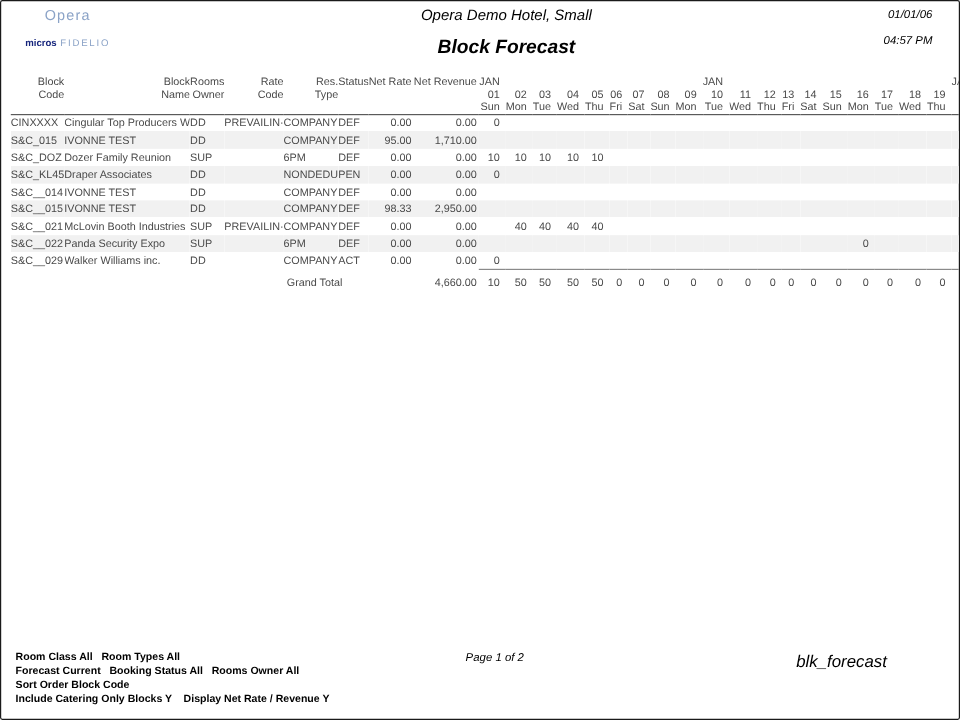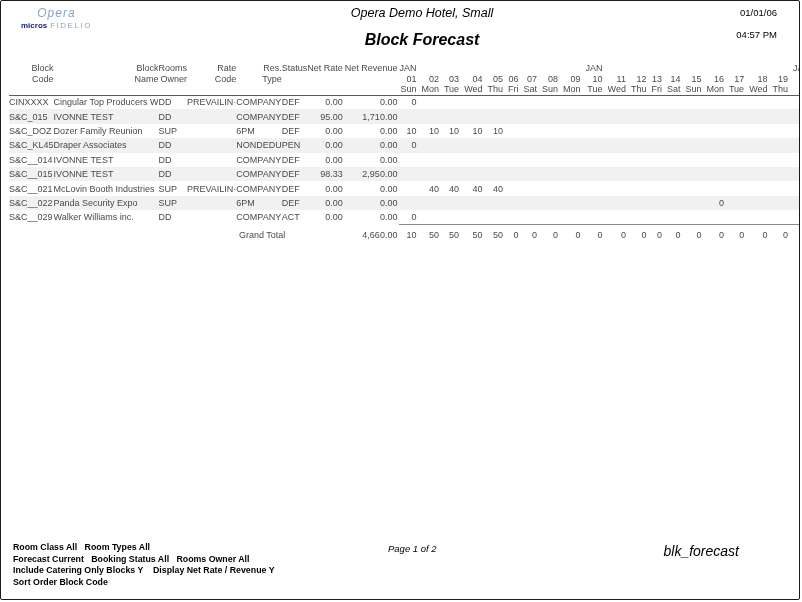--- a/index.html
+++ b/index.html
@@ -5,28 +5,28 @@
   * { margin:0; padding:0; box-sizing:border-box; }
   html,body { background:#fff; }
   .page {
     position:relative; width:800px; height:600px;
     border:1px solid #1a1a1a; border-radius:2px;
     background:#fff; overflow:hidden;
     font-family:"Liberation Sans", sans-serif; color:#000;
   }
   
   .logo { position:absolute; top:6px; left:20px; line-height:1; }
-  .logo .opera { display:block; font-size:12px; color:#8ba3c7; letter-spacing:1px; font-style:italic; text-align:center; }
-  .logo .sub { display:block; margin-top:3px; font-size:8px; }
+  .logo .opera { display:block; font-size:12px; color:#8ba3c7; letter-spacing:1px; text-align:center; }
+  .logo .sub { display:block; margin-top:13px; font-size:8px; }
   .logo .micros { color:#16257c; font-weight:bold; }
   .logo .fidelio { color:#8ba3c7; letter-spacing:1.5px; margin-left:3px; }
   .title-block { position:absolute; top:5px; left:0; width:100%; text-align:center;padding-left:44px; }
   .hotel-name { font-size:12.5px; font-style:italic; font-weight:500; }
   .report-title { margin-top:11px; font-size:16px; font-style:italic; font-weight:bold; }
-  .datetime { position:absolute; top:6px; right:22px; text-align:right; font-size:9.5px; }
+  .datetime { position:absolute; top:6px; right:22px; text-align:right; font-size:9.5px; font-style:italic; }
   .datetime .time { margin-top:11px; }
 
   
   table.report { position:absolute; top:62px; left:8px; border-collapse:collapse; table-layout:fixed; font-size:9px; color:#4a4a4a; }
   thead th { vertical-align:top; font-weight:normal; text-align:right; padding:0; color:#4a4a4a; }
   thead { border-bottom:1.2px solid #5a5a5a; }
   thead .hl { display:block; height:10.5px; line-height:10.5px; white-space:nowrap; overflow:hidden; }
   thead th.num, thead th.day { text-align:right; }
   thead th.num .hl { padding-right:2px; }
   thead th.day .hl { padding-right:5px; }
@@ -538,21 +538,21 @@
           <td class="day">0</td>
         </tr>
       </tbody>
   </table>
 
   <div class="footer">
     <div class="filter-wrap">
       <div class="filter-lines" id="filter-lines">
           <div>Room Class All   Room Types All</div>
           <div>Forecast Current   Booking Status All   Rooms Owner All</div>
+          <div>Sort Order Block Code</div>
           <div>Include Catering Only Blocks Y    Display Net Rate / Revenue Y</div>
-          <div>Sort Order Block Code</div>
         </div>
     </div>
     <div class="page-info">Page 1 of 2</div>
     <div class="report-code">blk_forecast</div>
   </div>
 
 </div>
 
 </body></html>

